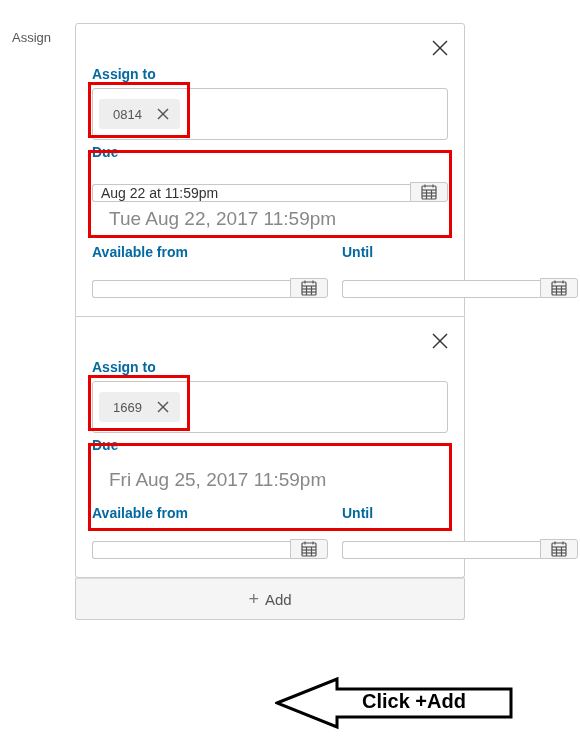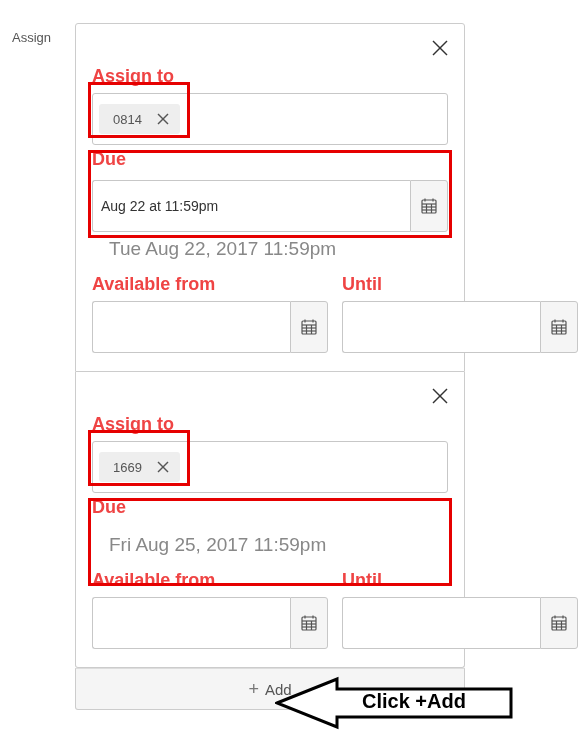--- a/index.html
+++ b/index.html
@@ -52,24 +52,24 @@
     position: absolute;
     right: -2px;
     top: 14px;
     width: 20px;
     height: 20px;
     cursor: pointer;
   }
   .close-x svg { width: 20px; height: 20px; }
   .close-x svg line { stroke: #333; stroke-width: 1.4; }
   .section-label {
-    font-size: 18px;
+    font-size: 14px;
     font-weight: 700;
     margin-bottom: 6px;
-    color: #ef4444;
+    color: #0369a1;
   }
   .tag-input {
     border: 1px solid #c7c7c7;
     border-radius: 3px;
     height: 52px;
     display: flex;
     align-items: center;
     padding: 8px 6px;
   }
   .tag-pill {
@@ -88,21 +88,22 @@
     height: 14px;
     cursor: pointer;
   }
   .tag-x svg { width: 14px; height: 14px; }
   .tag-x svg line { stroke: #555; stroke-width: 1.4; }
   .due-inner {
     padding-top: 4px;
   }
   .due-row {
     display: flex;
-    height: 52px;
+    height: 32px;
+    align-items: flex-end;
   }
   .due-input {
     flex: 1;
     border: 1px solid #c7c7c7;
     border-right: none;
     border-radius: 3px 0 0 3px;
     padding: 0 8px;
     font-size: 14px;
     color: #333;
     outline: none;

